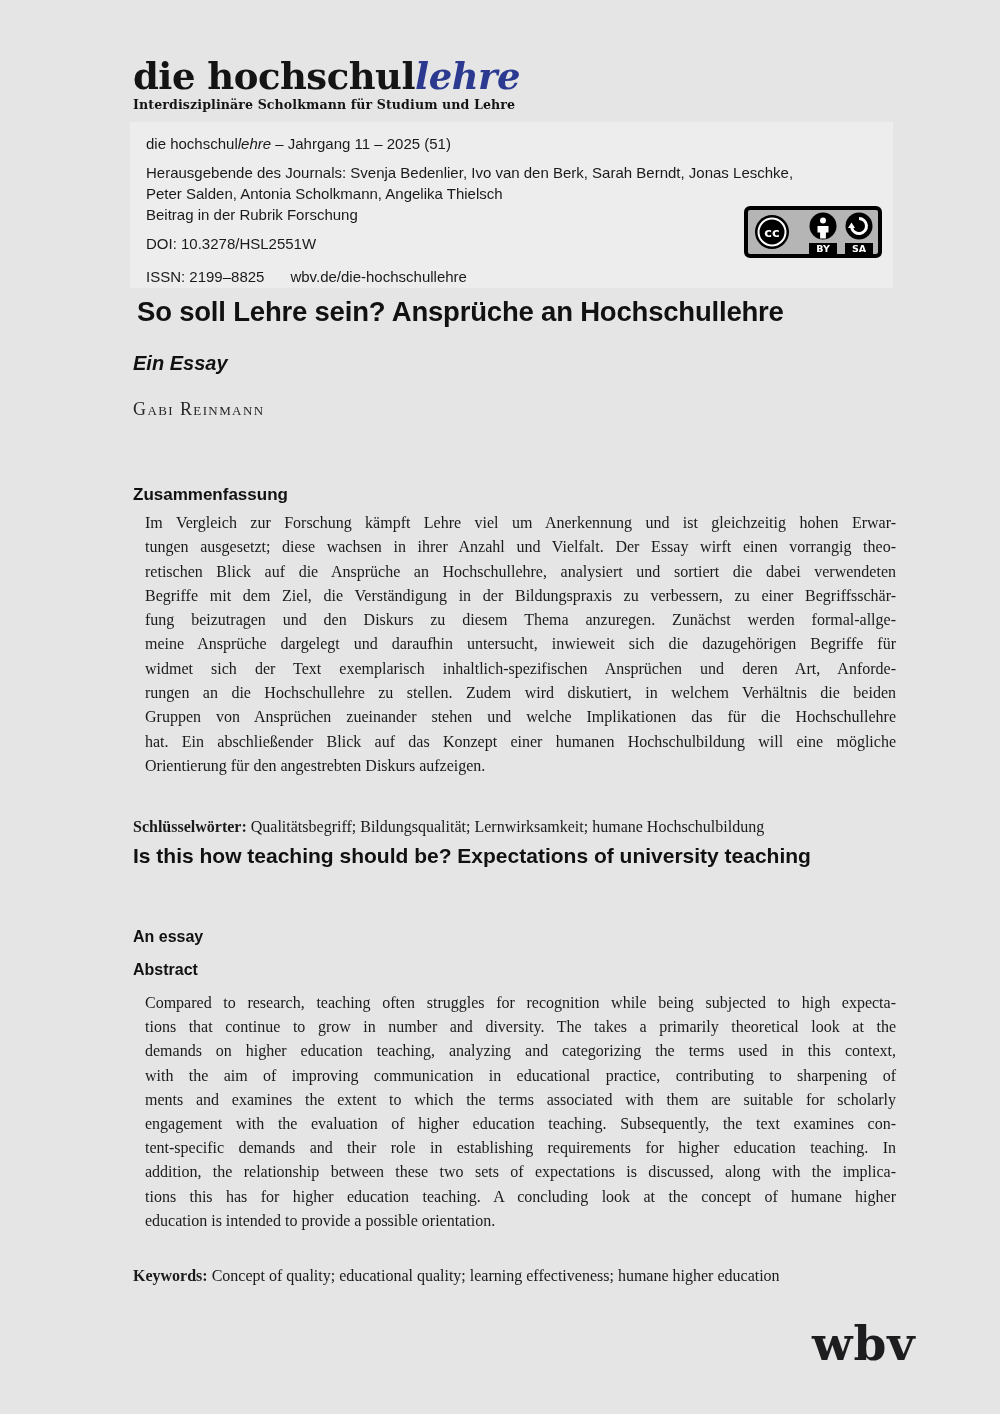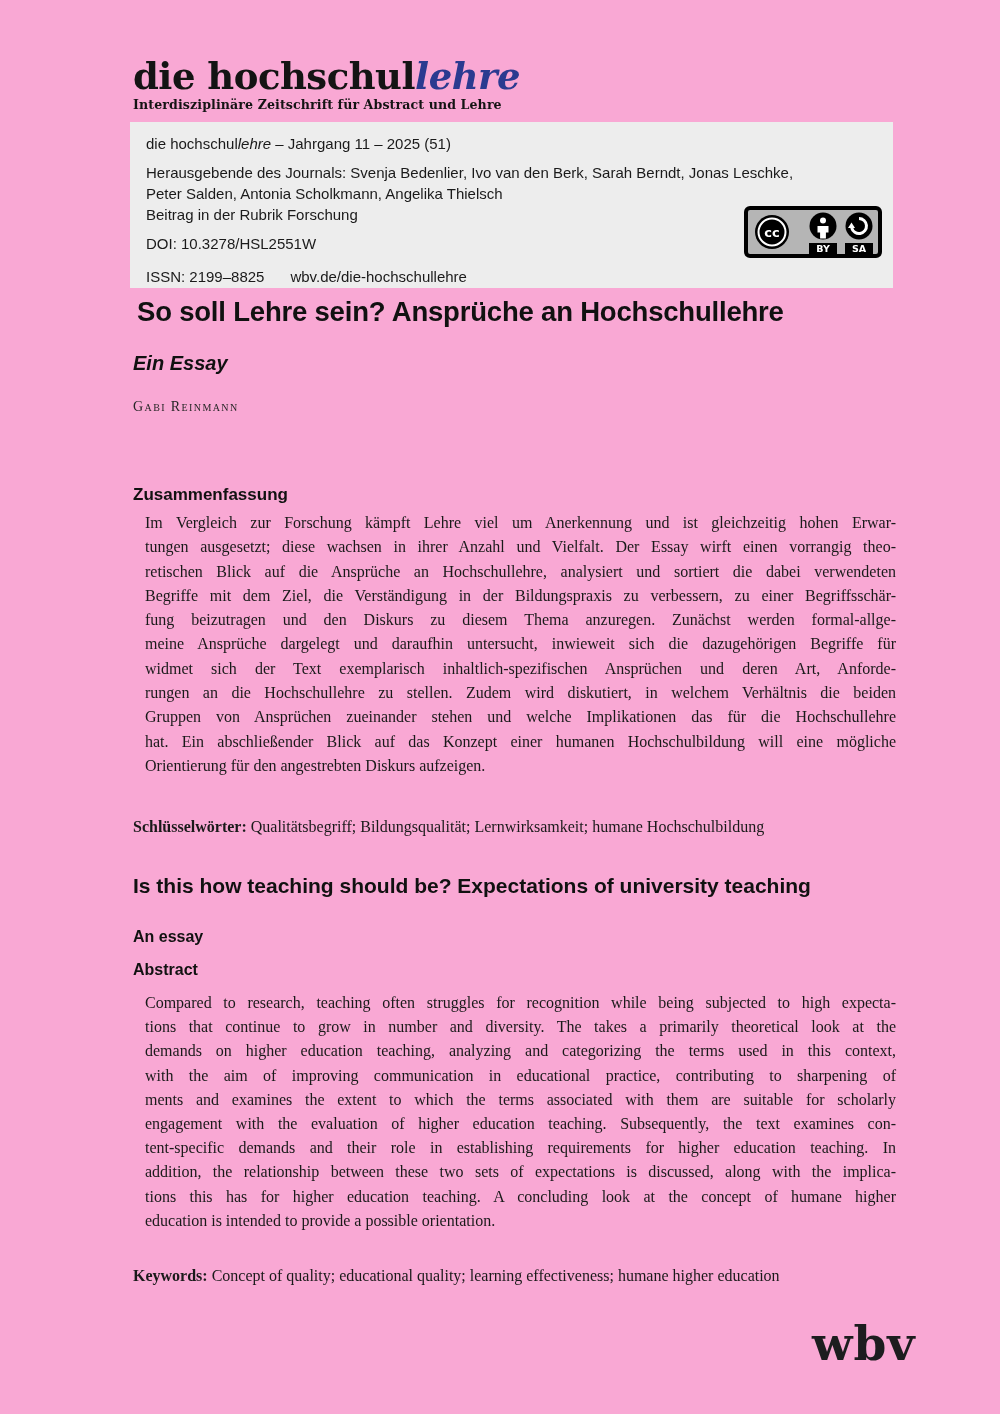--- a/index.html
+++ b/index.html
@@ -1,19 +1,19 @@
 <!DOCTYPE html>
 <html><head>
 <meta charset="utf-8">
 <style>
   html,body{margin:0;padding:0;background:#ffffff;}
   .page{
     position:relative;
     width:1000px;height:1414px;
-    background:#f9a8d4;
+    background:#e5e5e5;
     font-family:"Liberation Sans",sans-serif;
     color:#1b1b1b;
     overflow:hidden;
   }
   
   .logo{position:absolute;left:133px;top:58px;}
   .logo-main{
     font-family:"DejaVu Serif",serif;
     font-weight:bold;font-size:37px;line-height:1;
     letter-spacing:-0.5px;color:#141414;white-space:nowrap;
@@ -42,55 +42,55 @@
   
   .abs{position:absolute;left:133px;width:763px;}
   .title{
     top:292px;font-size:27.5px;font-weight:bold;letter-spacing:-0.2px;
     color:#111;line-height:1.15;white-space:nowrap;
   }
   .subtitle{top:352px;font-size:20px;font-weight:bold;font-style:italic;color:#111;}
   .author{
     top:399px;
     font-family:"Liberation Serif",serif;
-    font-variant:small-caps;font-size:14px;letter-spacing:1.4px;color:#262626;
+    font-variant:small-caps;font-size:18px;letter-spacing:1.4px;color:#262626;
   }
   .h-de{top:485px;font-size:17px;font-weight:bold;color:#111;}
   .serif-block{
     font-family:"Liberation Serif",serif;
     font-size:16px;color:#1a1a1a;
   }
   .de-abstract{top:511px;line-height:24.3px;}
   .en-abstract{top:991px;line-height:24.2px;}
   .jline{text-align:justify;text-align-last:justify;white-space:normal;margin-left:12px;}
   .jline.last{text-align-last:left;}
   .kw-line{line-height:24px;white-space:nowrap;}
   .de-keywords{top:815px;}
   .en-keywords{top:1264px;}
   .kw-label{font-weight:bold;}
-  .h-en{top:874px;font-size:21px;font-weight:bold;color:#111;white-space:nowrap;}
+  .h-en{top:844px;font-size:21px;font-weight:bold;color:#111;white-space:nowrap;}
   .h-en-sub{top:928px;font-size:16px;font-weight:bold;color:#111;}
   .h-en-abs{top:961px;font-size:16px;font-weight:bold;color:#111;}
   
   .wbv{
     position:absolute;left:812px;top:1320px;
     font-family:"DejaVu Serif",serif;font-weight:bold;
     font-size:47px;letter-spacing:1px;color:#1d1d1f;line-height:1;
   }
 </style>
 </head>
 <body>
 
 <div class="page">
 
   <div class="logo">
     <div class="logo-main">
       <span>die hochschul</span><span class="blue" style="color:#2b3a90">lehre</span>
     </div>
-    <div class="logo-tagline">Interdisziplinäre Zeitschrift für Abstract und Lehre</div>
+    <div class="logo-tagline">Interdisziplinäre Scholkmann für Studium und Lehre</div>
   </div>
 
   <div class="infobox">
     <div class="row journal-line">
       <span>die hochschul</span><span class="ital">lehre</span><span> – Jahrgang 11 – 2025 (51)</span>
     </div>
     <div class="row">Herausgebende des Journals: Svenja Bedenlier, Ivo van den Berk, Sarah Berndt, Jonas Leschke,</div>
     <div class="row">Peter Salden, Antonia Scholkmann, Angelika Thielsch</div>
     <div class="row">Beitrag in der Rubrik Forschung</div>
     <div class="row doi-line">DOI: 10.3278/HSL2551W</div>

